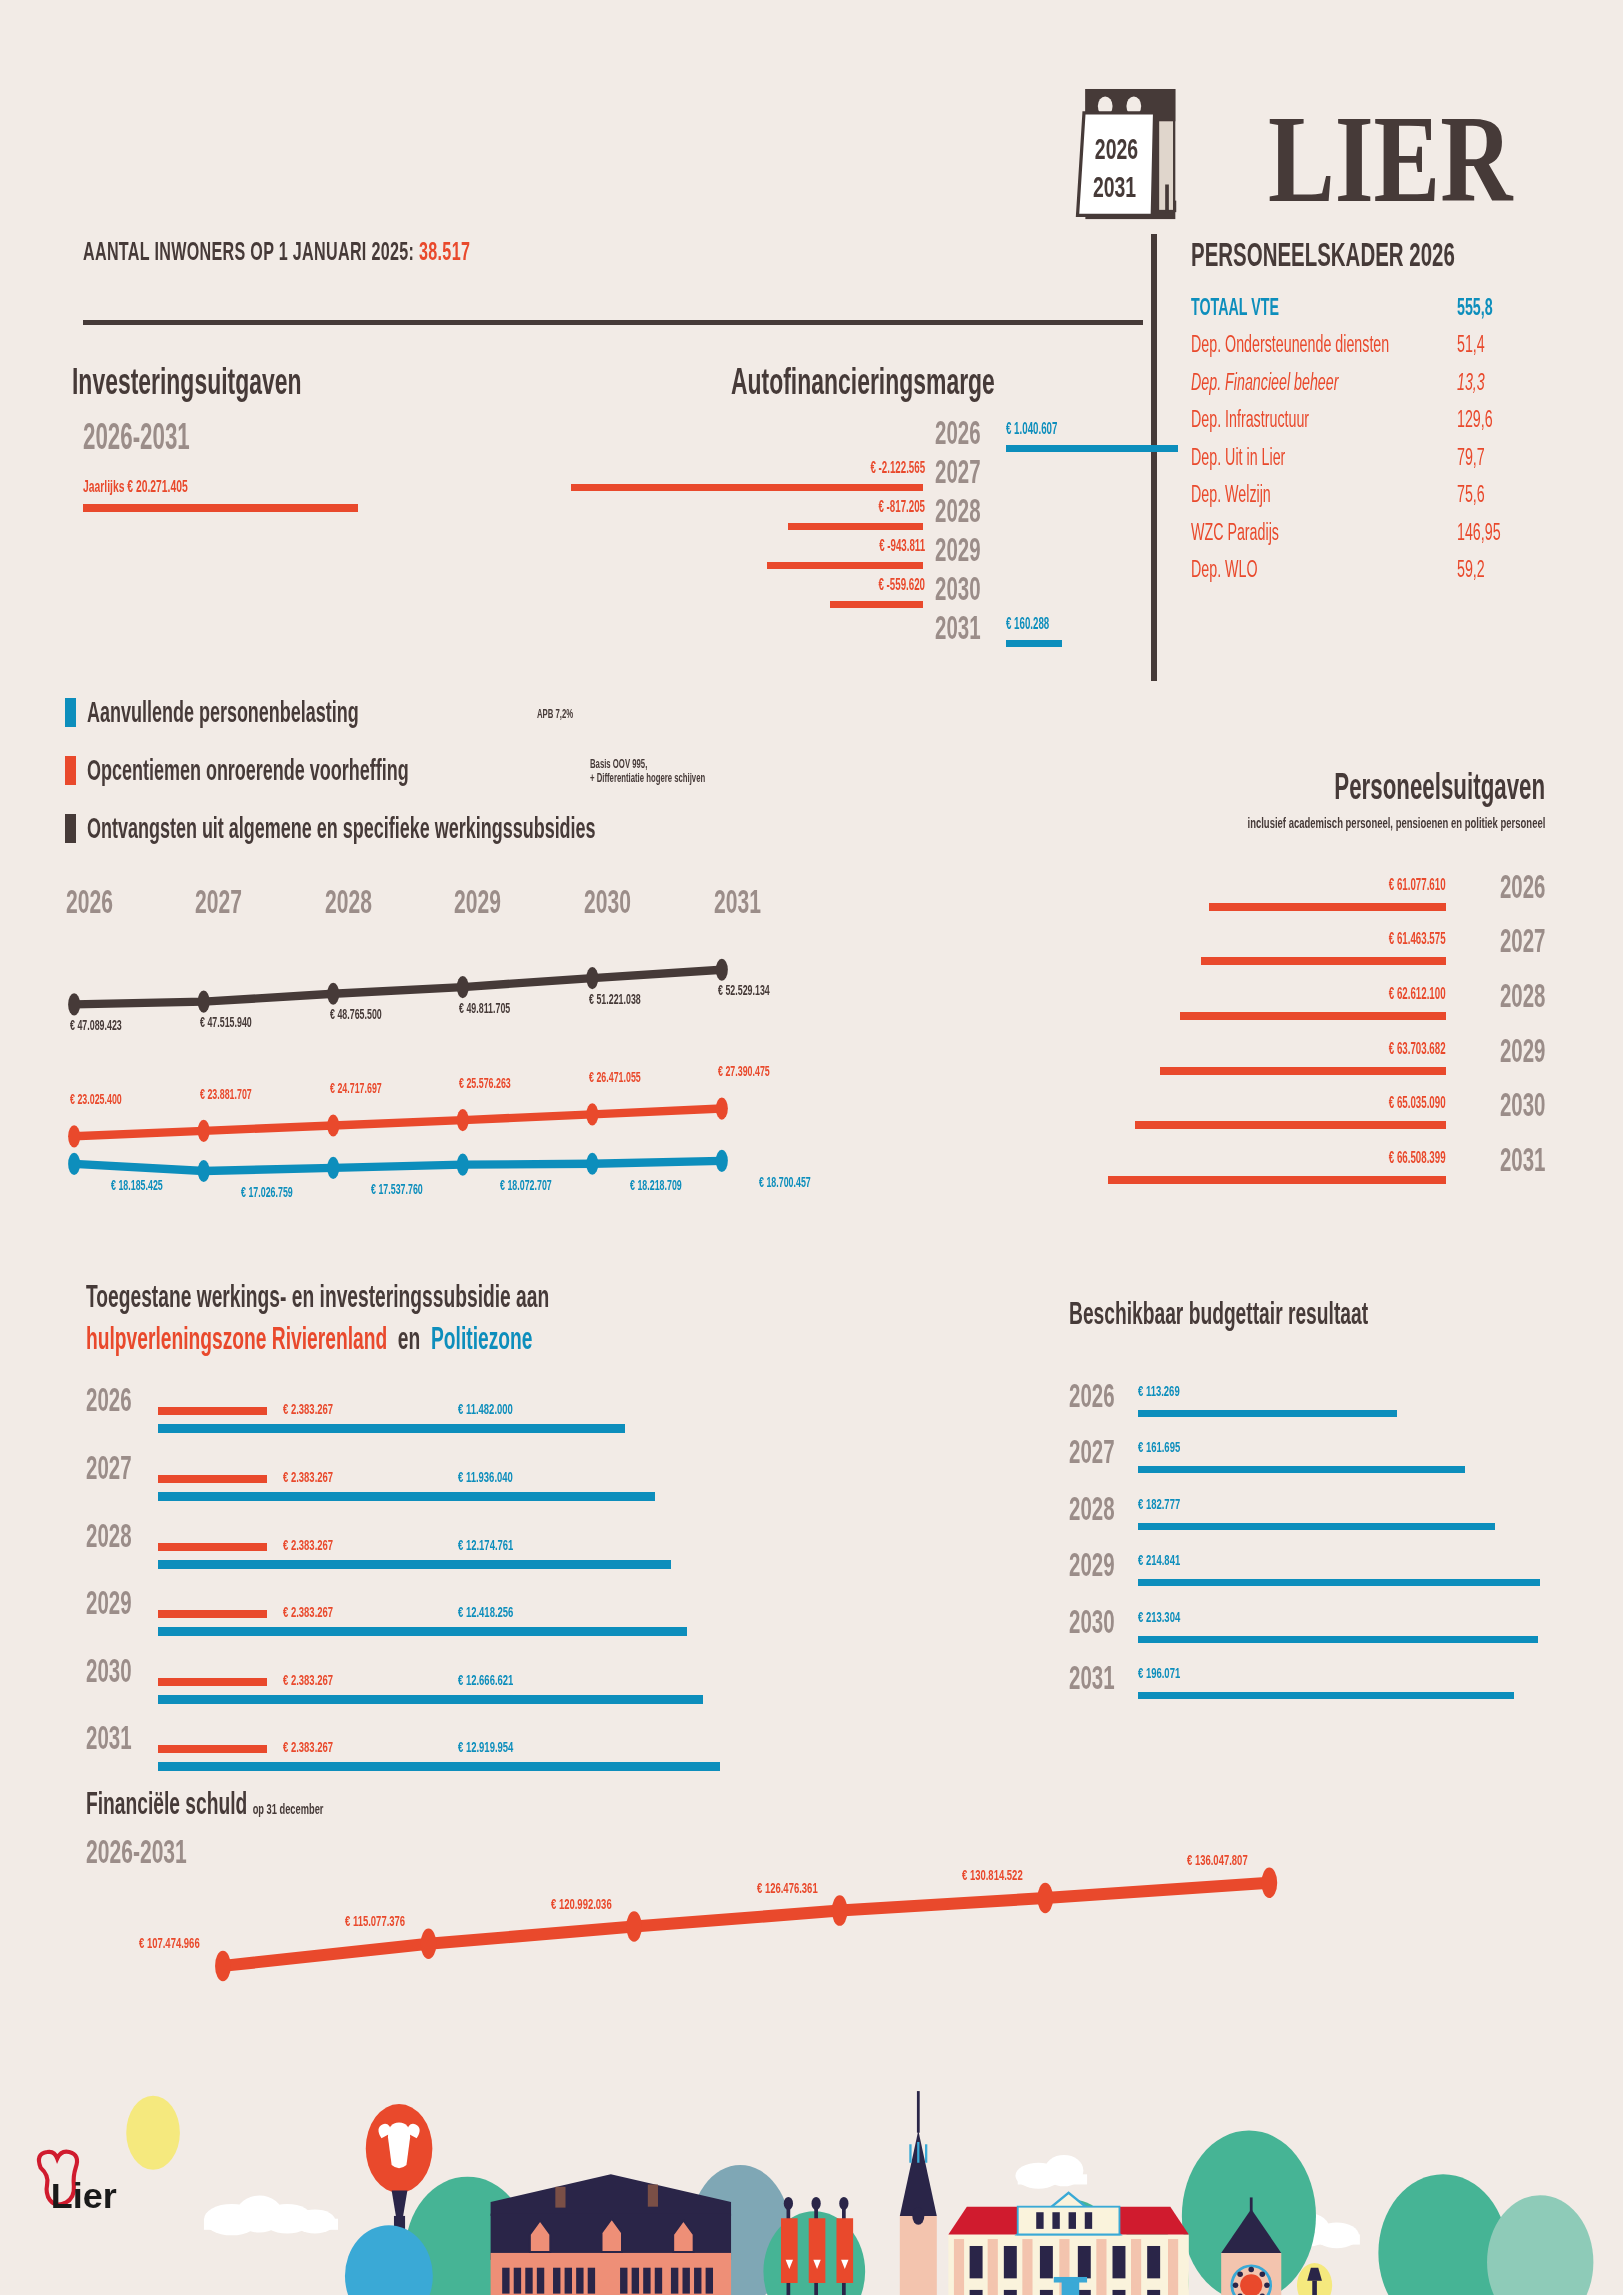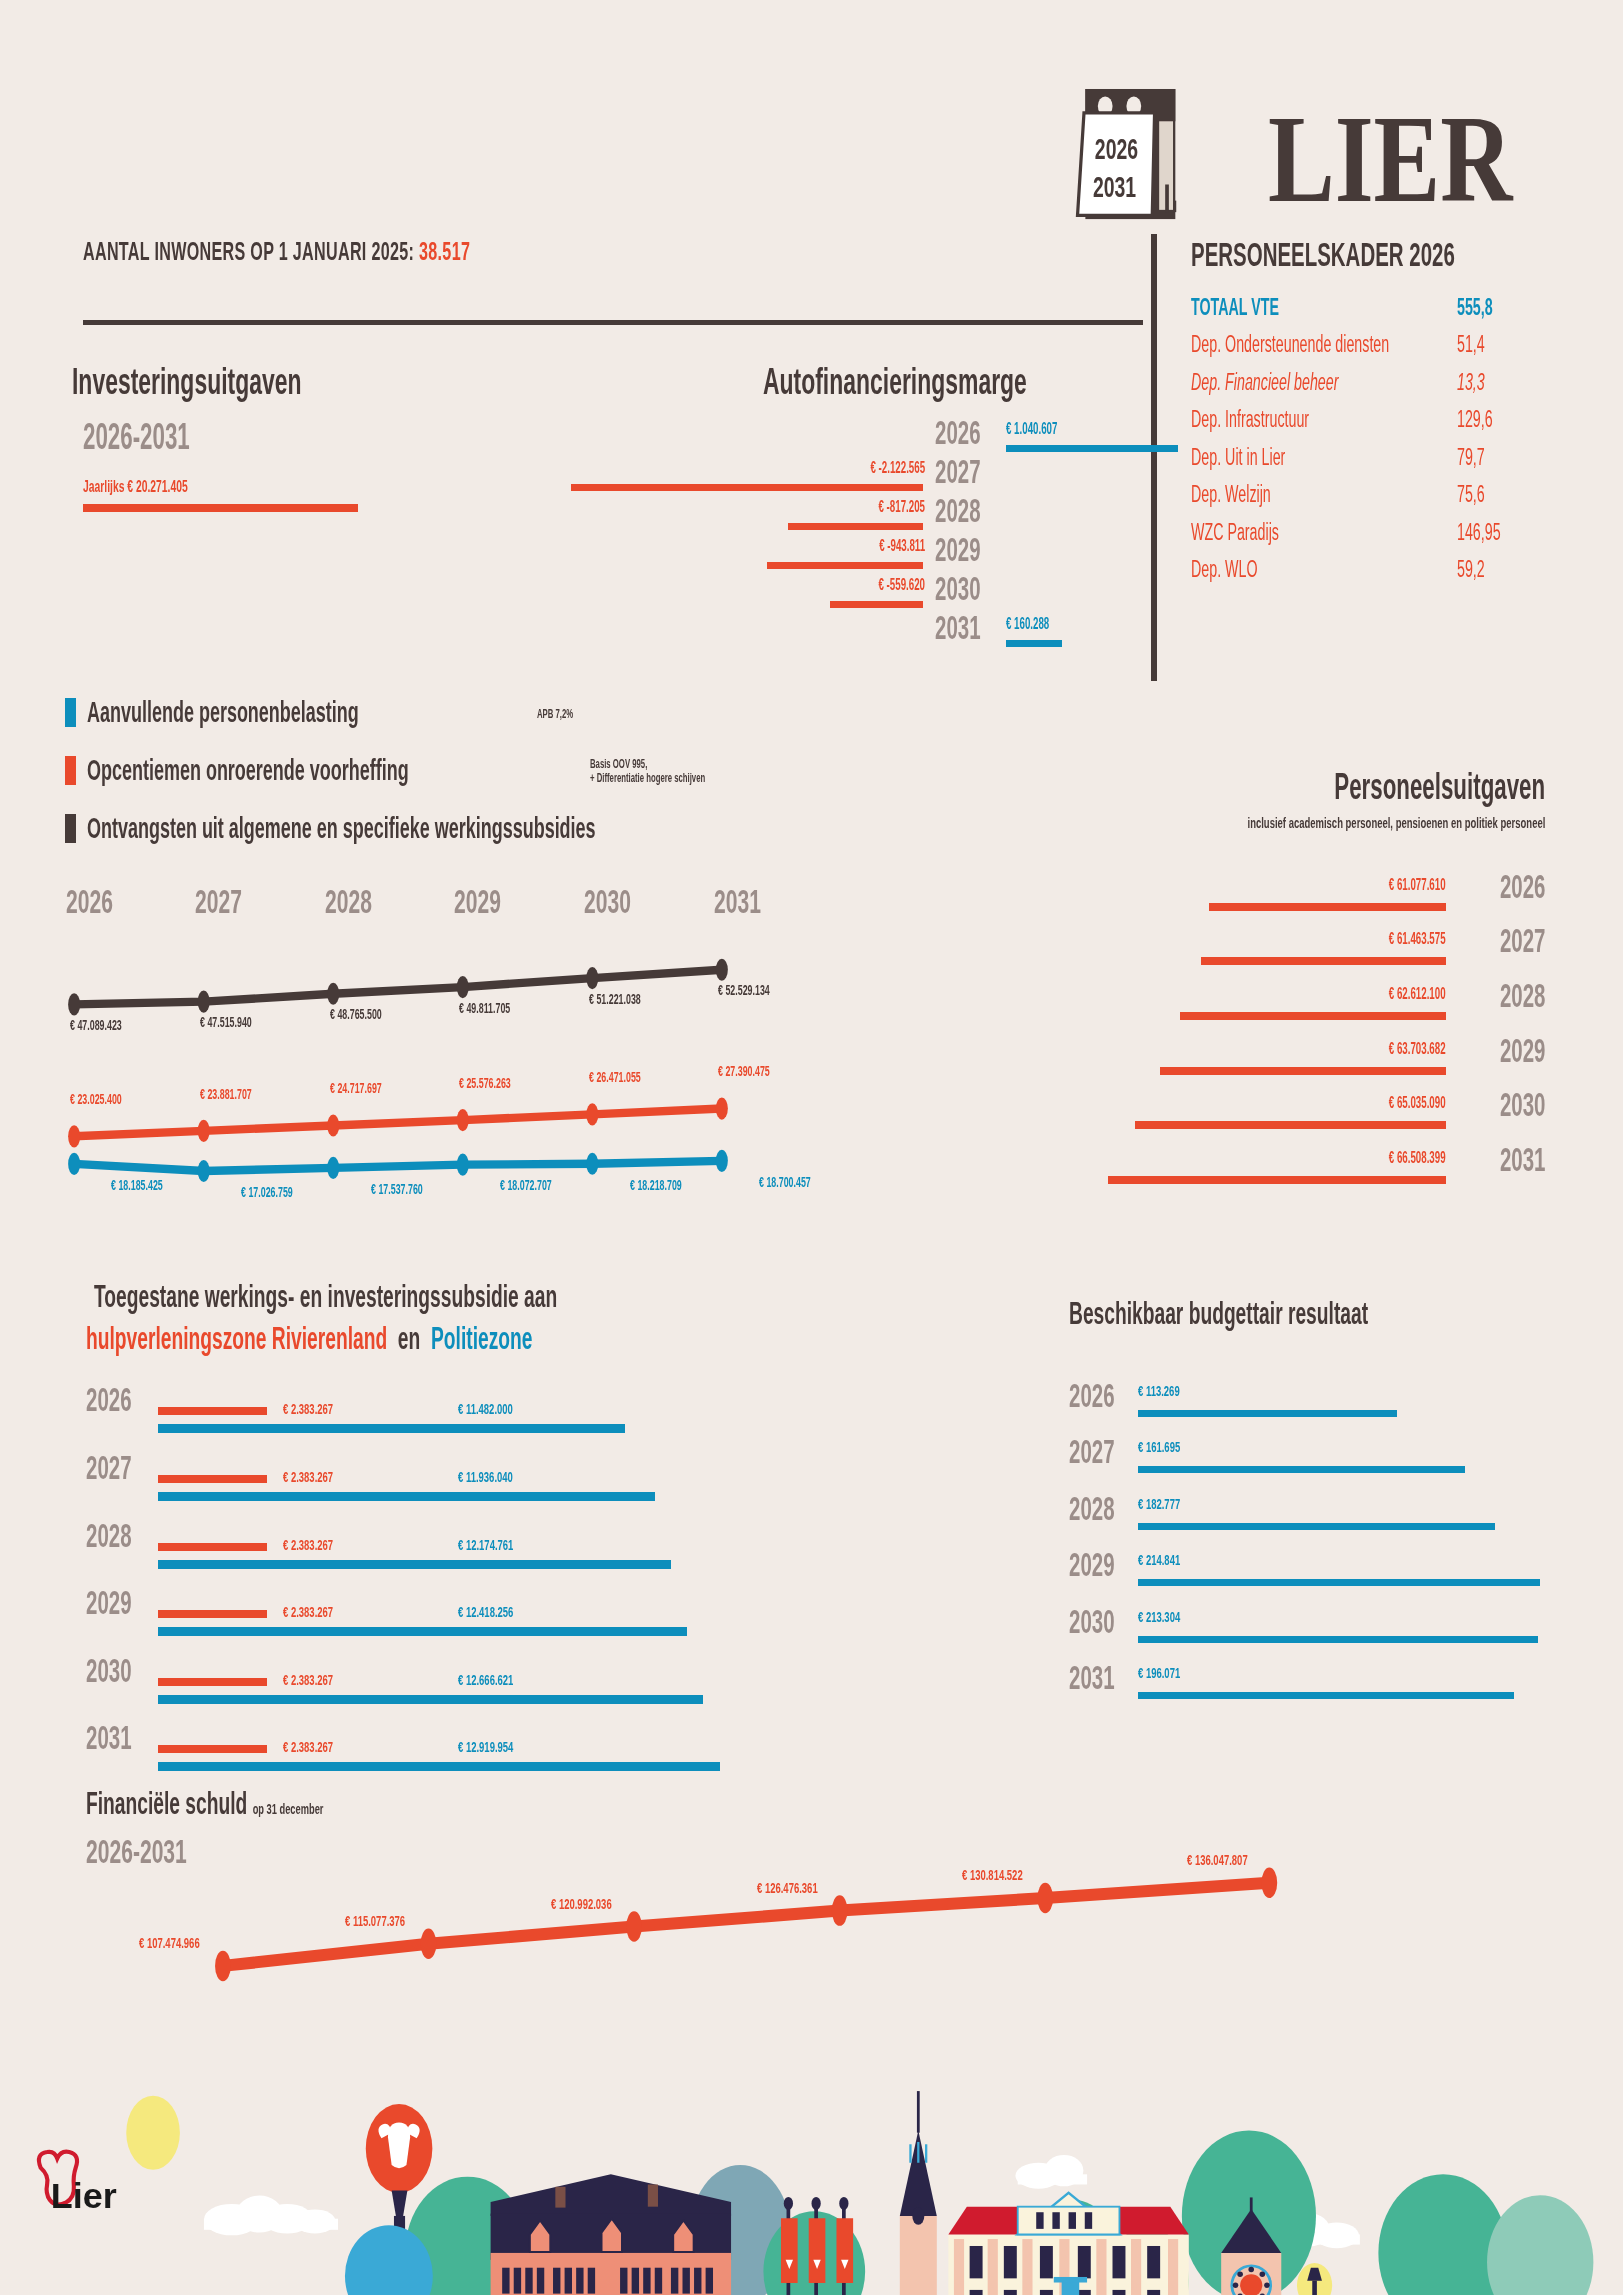--- a/index.html
+++ b/index.html
@@ -44,21 +44,21 @@
   .pk-total{color:var(--blue);font-weight:700;}
   .pk-dep{color:var(--orange);}
 
   
   #inv-title{position:absolute;left:72px;top:361px;font-size:37px;font-weight:700;}
   #inv-years{position:absolute;left:83px;top:416px;font-size:36px;font-weight:700;color:var(--gray);}
   #inv-sub{position:absolute;left:83px;top:477px;font-size:16.7px;color:var(--orange);font-weight:700;}
   #inv-bar{position:absolute;left:83px;top:504px;width:275px;height:8.3px;background:var(--orange);}
 
   
-  #afm-title{position:absolute;left:731px;top:361px;font-size:37px;font-weight:700;margin-left:32px;}
+  #afm-title{position:absolute;left:731px;top:361px;font-size:37px;font-weight:700;}
   .afm-row{position:absolute;height:40px;}
   .afm-year{position:absolute;font-size:33px;font-weight:700;color:var(--gray);line-height:1;}
   .afm-val{position:absolute;font-size:15.7px;font-weight:700;line-height:1;}
   .afm-bar{position:absolute;height:7.4px;}
   .pos .afm-val,.pos .afm-year2{color:var(--blue);}
   .pos .afm-bar{background:var(--blue);}
   .neg .afm-val{color:var(--orange);}
   .neg .afm-bar{background:var(--orange);}
 
   
@@ -75,21 +75,21 @@
 
   
   #pu-title{position:absolute;left:0;top:766px;width:1545px;text-align:right;font-size:36px;font-weight:700;}
   #pu-sub{position:absolute;left:0;top:814px;width:1545px;text-align:right;font-size:15.3px;font-weight:700;}
   .pu-row{position:absolute;height:56px;}
   .pu-year{position:absolute;right:0;top:0;font-size:33px;font-weight:700;color:var(--gray);line-height:1;}
   .pu-val{position:absolute;top:6.5px;font-size:15.7px;font-weight:700;color:var(--orange);line-height:1;text-align:right;}
   .pu-bar{position:absolute;height:7.9px;background:var(--orange);}
 
   
-  #sub-t1{position:absolute;left:94px;top:1279px;font-size:31px;font-weight:700;}
+  #sub-t1{position:absolute;left:86px;top:1279px;font-size:31px;font-weight:700;}
   #sub-t2{position:absolute;left:86px;top:1321px;font-size:31px;font-weight:700;}
   #sub-t2 .o{color:var(--orange);} #sub-t2 .b{color:var(--blue);}
   .sb-row{position:absolute;left:86px;height:67px;width:694px;}
   .sb-year{position:absolute;left:0;top:0;font-size:33px;font-weight:700;color:var(--gray);line-height:1;}
   .sb-bar-o{position:absolute;left:72px;height:8.3px;background:var(--orange);}
   .sb-bar-b{position:absolute;left:72px;height:9.3px;background:var(--blue);}
   .sb-val-o{position:absolute;font-size:15.3px;font-weight:700;color:var(--orange);line-height:1;}
   .sb-val-b{position:absolute;font-size:15.3px;font-weight:700;color:var(--blue);line-height:1;}
 
   

